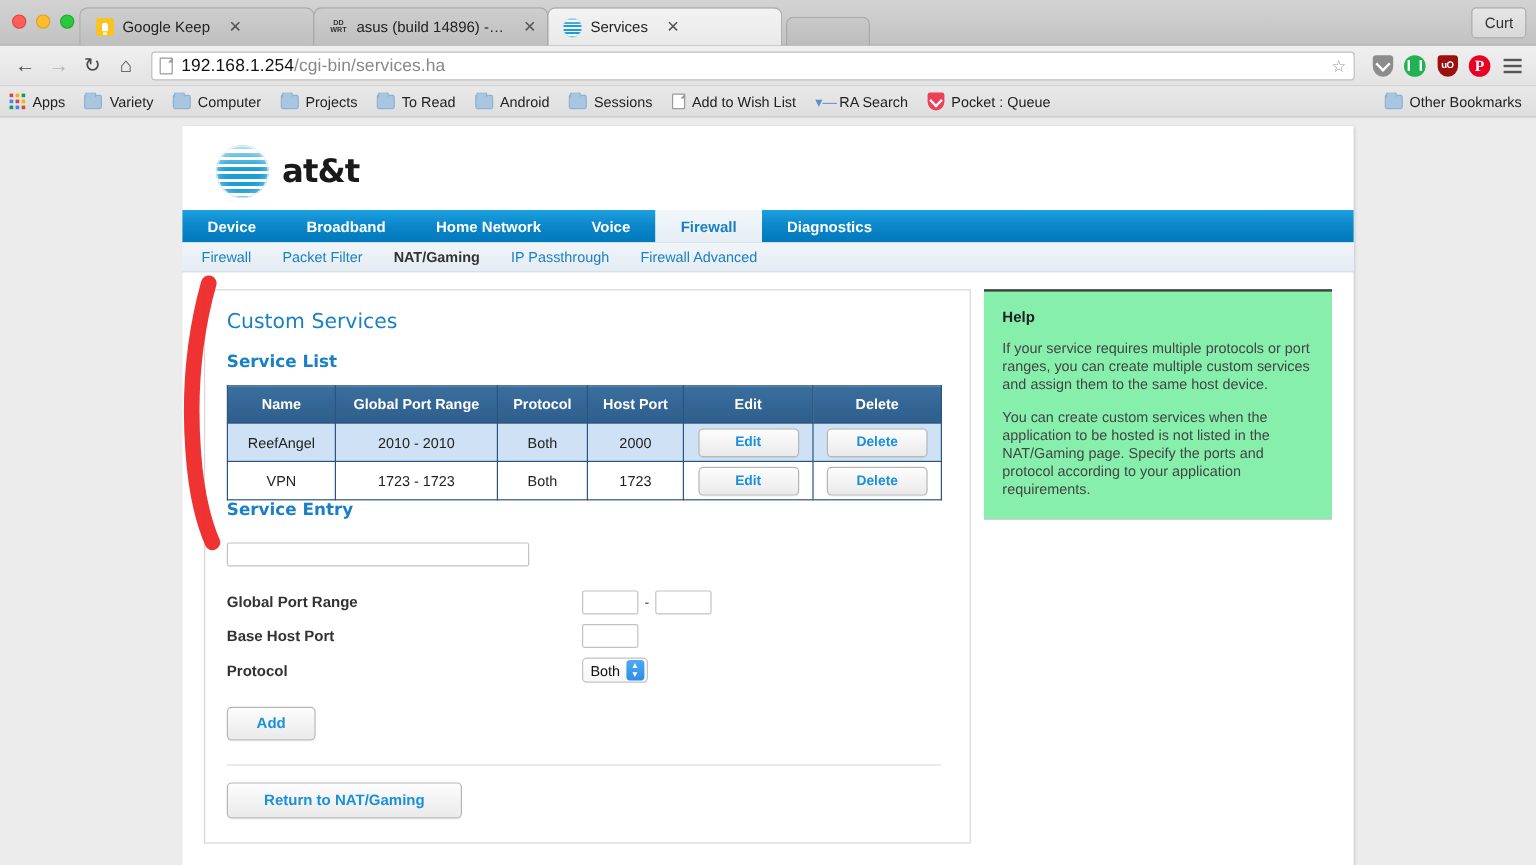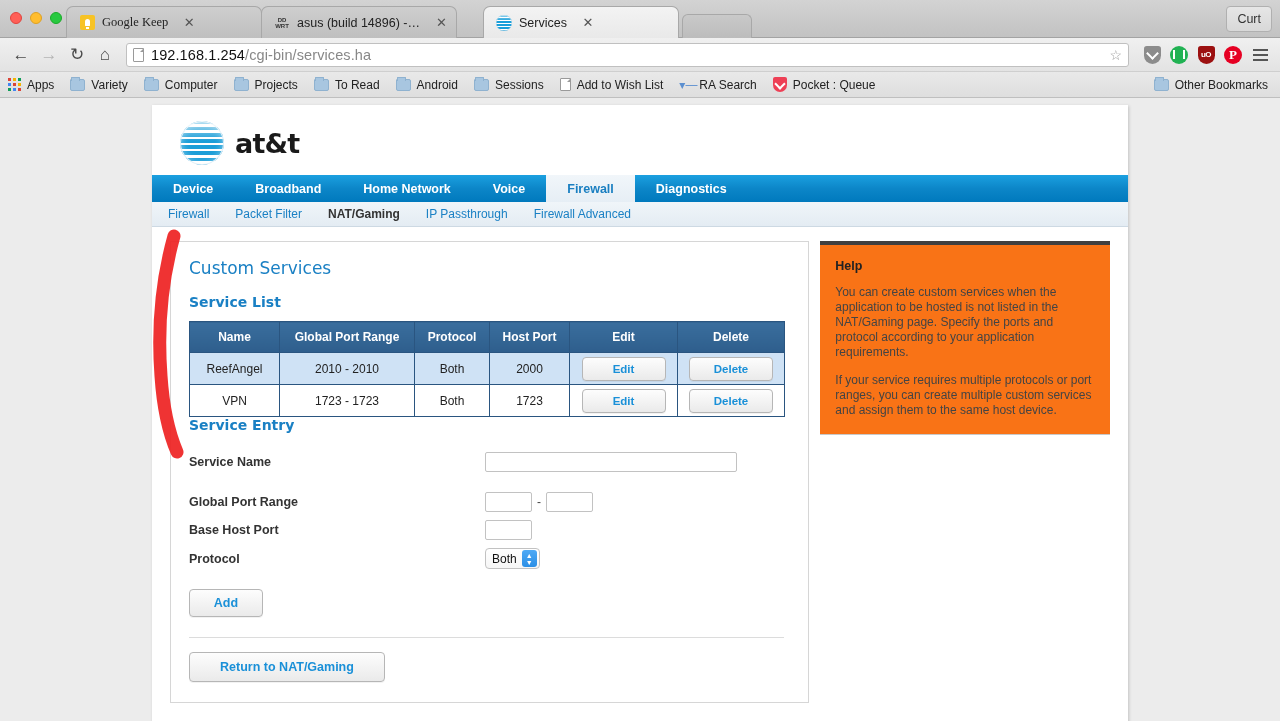--- a/index.html
+++ b/index.html
@@ -52,23 +52,23 @@
     display: flex; align-items: center; justify-content: center;
   }
   .tab .tab-title {
     font-size: 12.5px; color: #222;
     white-space: nowrap; overflow: hidden; text-overflow: ellipsis;
   }
   .tab .tab-close {
     margin-left: 14px; font-size: 13px; color: #555;
     width: 14px; text-align: center; line-height: 1; cursor: default;
   }
-  .tab.t1 { width: 196px; font-family: Liberation Serif, serif; }
+  .tab.t1 { width: 196px; }
   .tab.t2 { width: 196px; }
-  .tab.t3 { width: 196px; margin-left: 27px; }
+  .tab.t3 { width: 196px; }
   .tab.newtab {
     width: 44px; height: 24px; padding: 0;
     border-radius: 6px 6px 0 0;
     background: linear-gradient(to bottom, #c9c9c9 0%, #bcbcbc 100%);
     margin-left: 4px;
   }
   .profile-btn {
     position: absolute; right: 8px; top: 6px;
     height: 26px; padding: 0 10px;
     display: flex; align-items: center;
@@ -301,23 +301,23 @@
     width: 640px;
     border: 1px solid #d6d6d6;
     background: #fff;
     min-height: 452px;
     padding: 16px 18px 20px 18px;
     position: relative;
   }
   .col-help {
     width: 290px;
     margin-left: 11px;
-    border-top: 4px solid #404040;
+    border-top: 2px solid #404040;
     border-bottom: 1px solid #c8c8c8;
-    background: #f97316;
+    background: #86efac;
     padding: 14px 15px 16px 15px;
   }
   .help-title { font-size: 12.5px; font-weight: bold; color: #222; margin-bottom: 12px; }
   .help-p { font-size: 12px; color: #444; line-height: 15px; margin: 0 0 13px 0; }
   .help-p:last-child { margin-bottom: 0; }
 
   h1.page-title {
     font-size: 17px; color: #1a80c4; margin: 0 0 16px 0; font-weight: normal;
     font-family: "DejaVu Sans", sans-serif;
   }
@@ -609,21 +609,20 @@
               </tr>
             </tbody>
           </table>
 
           <div class="form-area">
             <h2 class="sec-title entry">Service Entry</h2>
 
             <div class="spacer-8"></div>
 
             <div class="frow">
-              <div class="flabel">Service Name</div>
               <input class="fin name" type="text" value="" style="">
             </div>
 
             <div class="spacer-20"></div>
 
             <div class="frow">
               <div class="flabel">Global Port Range</div>
               <input class="fin port" type="text" value="" style="">
               <span class="dash">-</span>
               <input class="fin port" type="text" value="" style="">
@@ -656,20 +655,20 @@
             <hr class="hr-sep">
 
             <div class="spacer-14"></div>
 
             <span class="btn wide">Return to NAT/Gaming</span>
           </div>
         </div>
 
         <div class="col-help">
           <div class="help-title">Help</div>
+          <p class="help-p">If your service requires multiple protocols or port ranges, you can create multiple custom services and assign them to the same host device.</p>
           <p class="help-p">You can create custom services when the application to be hosted is not listed in the NAT/Gaming page. Specify the ports and protocol according to your application requirements.</p>
-          <p class="help-p">If your service requires multiple protocols or port ranges, you can create multiple custom services and assign them to the same host device.</p>
         </div>
 
       </div>
     </div>
   </div>
 </div>
 
 </body></html>

